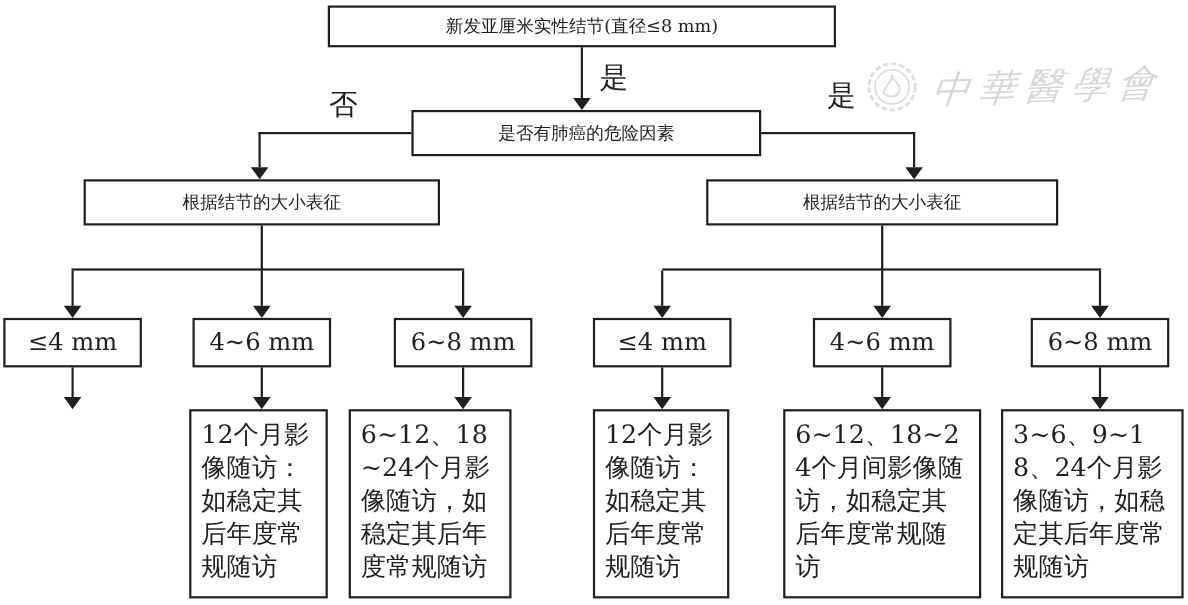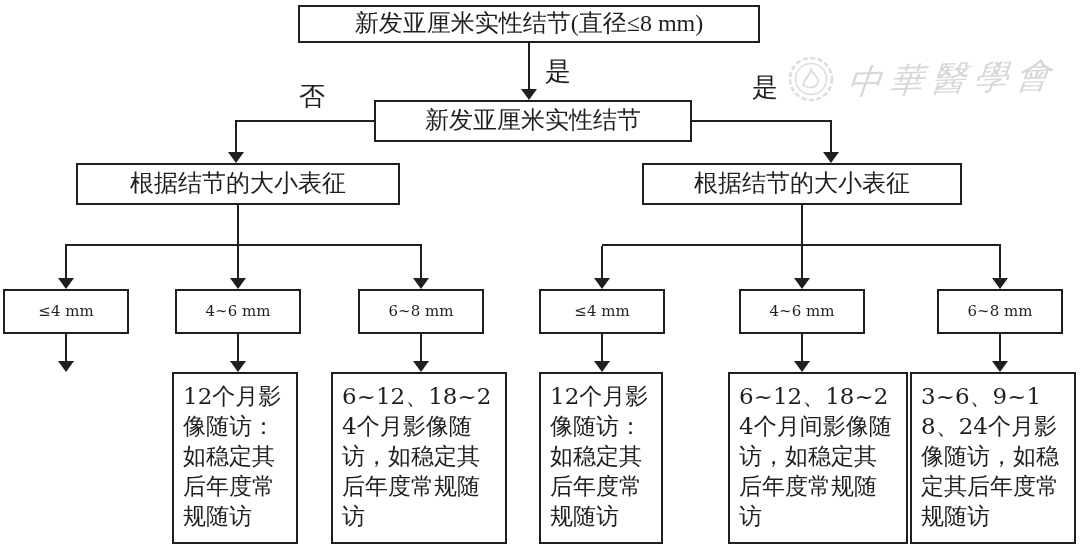--- a/index.html
+++ b/index.html
@@ -3,23 +3,23 @@
 <meta charset="utf-8">
 <style>
   html,body{margin:0;padding:0;background:#ffffff;}
   #stage{
     position:relative;width:1080px;height:550px;background:#ffffff;overflow:hidden;
     font-family:"DejaVu Serif","Liberation Serif",serif;color:#1f1f1f;
   }
   .bx{
     position:absolute;box-sizing:border-box;border:2px solid #1f1f1f;background:#ffffff;
     display:flex;align-items:center;justify-content:center;text-align:center;
-    font-size:15px;line-height:1.15;white-space:nowrap;
+    font-size:22px;line-height:1.15;white-space:nowrap;
   }
-  .bx.big{font-size:24px;font-family:Liberation Serif, serif;}
+  .bx.big{font-size:16px;}
   .out{
     position:absolute;box-sizing:border-box;border:2px solid #1f1f1f;background:#ffffff;
     font-size:23px;line-height:30px;padding:7px 8px 6px 9px;text-align:left;
     letter-spacing:0px;word-break:break-all;
   }
   .ln{position:absolute;background:#1f1f1f;}
   .ah{
     position:absolute;width:0;height:0;
     border-left:8px solid transparent;border-right:8px solid transparent;
     border-top:11px solid #1f1f1f;
@@ -48,21 +48,21 @@
     </svg>
     <span class="wm-text">中華醫學會</span>
   </div>
 
   <div class="bx big" style="left:298px;top:5px;width:462px;height:38px">新发亚厘米实性结节(直径≤8 mm)</div>
 
   <div class="ln" style="left:528px;top:43px;width:2px;height:47px"></div>
   <div class="ah" style="left:521px;top:89px"></div>
   <div class="lbl" style="left:545px;top:58px">是</div>
 
-  <div class="bx big" style="left:374px;top:100px;width:318px;height:42px">新发亚厘米实性结节</div>
+  <div class="bx big" style="left:374px;top:100px;width:318px;height:42px">是否有肺癌的危险因素</div>
 
   <div class="ln" style="left:235px;top:120px;width:139px;height:2px"></div>
   <div class="ln" style="left:235px;top:120px;width:2px;height:32px"></div>
   <div class="ah" style="left:228px;top:152px"></div>
   <div class="lbl" style="left:299px;top:83px">否</div>
 
   <div class="ln" style="left:692px;top:120px;width:140px;height:2px"></div>
   <div class="ln" style="left:830px;top:120px;width:2px;height:32px"></div>
   <div class="ah" style="left:823px;top:152px"></div>
   <div class="lbl" style="left:752px;top:74px">是</div>
@@ -103,18 +103,18 @@
   <div class="ln" style="left:420px;top:334px;width:2px;height:28px"></div>
   <div class="ah" style="left:413px;top:361px"></div>
   <div class="ln" style="left:601px;top:334px;width:2px;height:28px"></div>
   <div class="ah" style="left:594px;top:361px"></div>
   <div class="ln" style="left:801px;top:334px;width:2px;height:28px"></div>
   <div class="ah" style="left:794px;top:361px"></div>
   <div class="ln" style="left:999px;top:334px;width:2px;height:28px"></div>
   <div class="ah" style="left:992px;top:361px"></div>
 
   <div class="out" style="left:172px;top:372px;width:126px;height:172px">12个月影像随访：如稳定其后年度常规随访</div>
-  <div class="out" style="left:331px;top:372px;width:176px;height:172px">6~12、18~24个月影像随访，如稳定其后年度常规随访</div>
+  <div class="out" style="left:317px;top:372px;width:148px;height:172px">6~12、18~24个月影像随访，如稳定其后年度常规随访</div>
   <div class="out" style="left:539px;top:372px;width:124px;height:172px">12个月影像随访：如稳定其后年度常规随访</div>
-  <div class="out" style="left:728px;top:372px;width:180px;height:172px">6~12、18~24个月间影像随访，如稳定其后年度常规随访</div>
+  <div class="out" style="left:712px;top:372px;width:180px;height:172px">6~12、18~24个月间影像随访，如稳定其后年度常规随访</div>
   <div class="out" style="left:910px;top:372px;width:166px;height:172px">3~6、9~18、24个月影像随访，如稳定其后年度常规随访</div>
 
 </div>
 
 </body></html>

